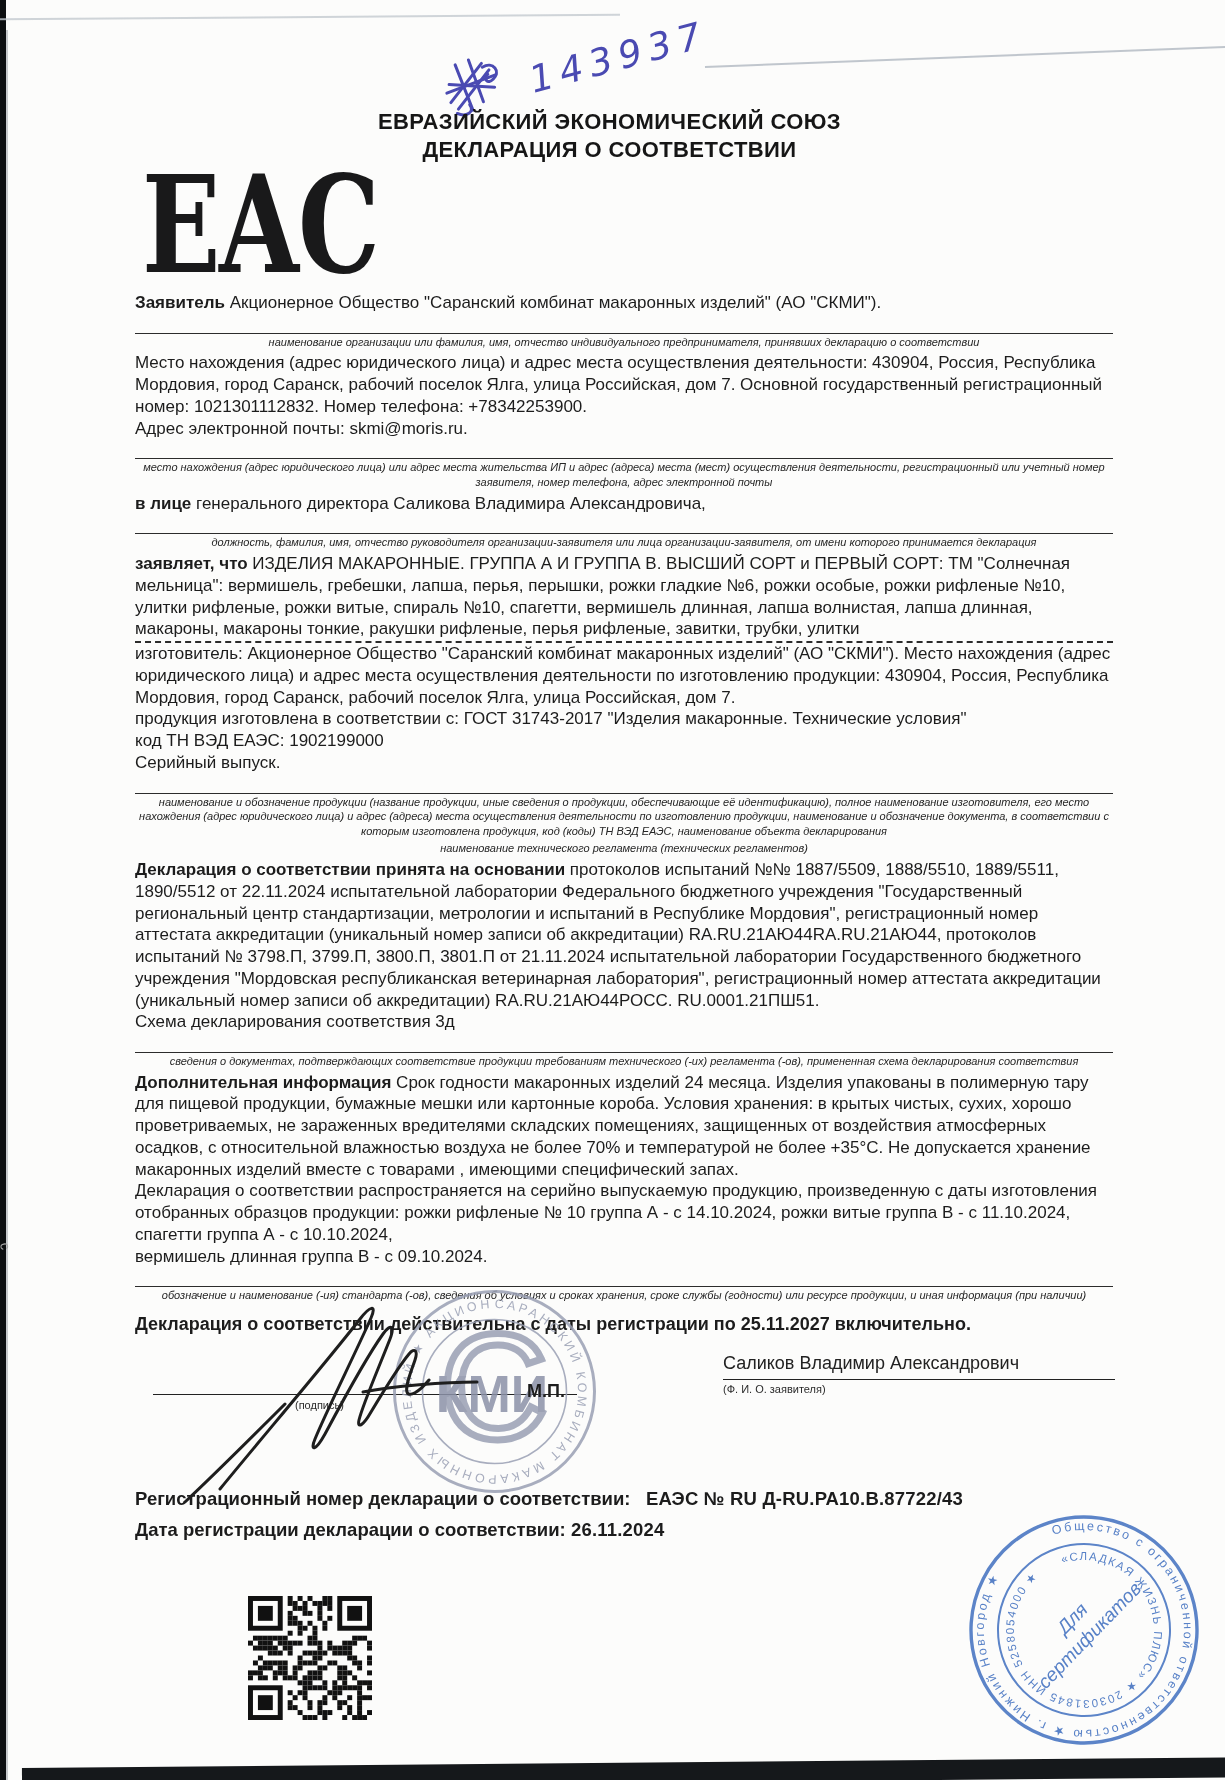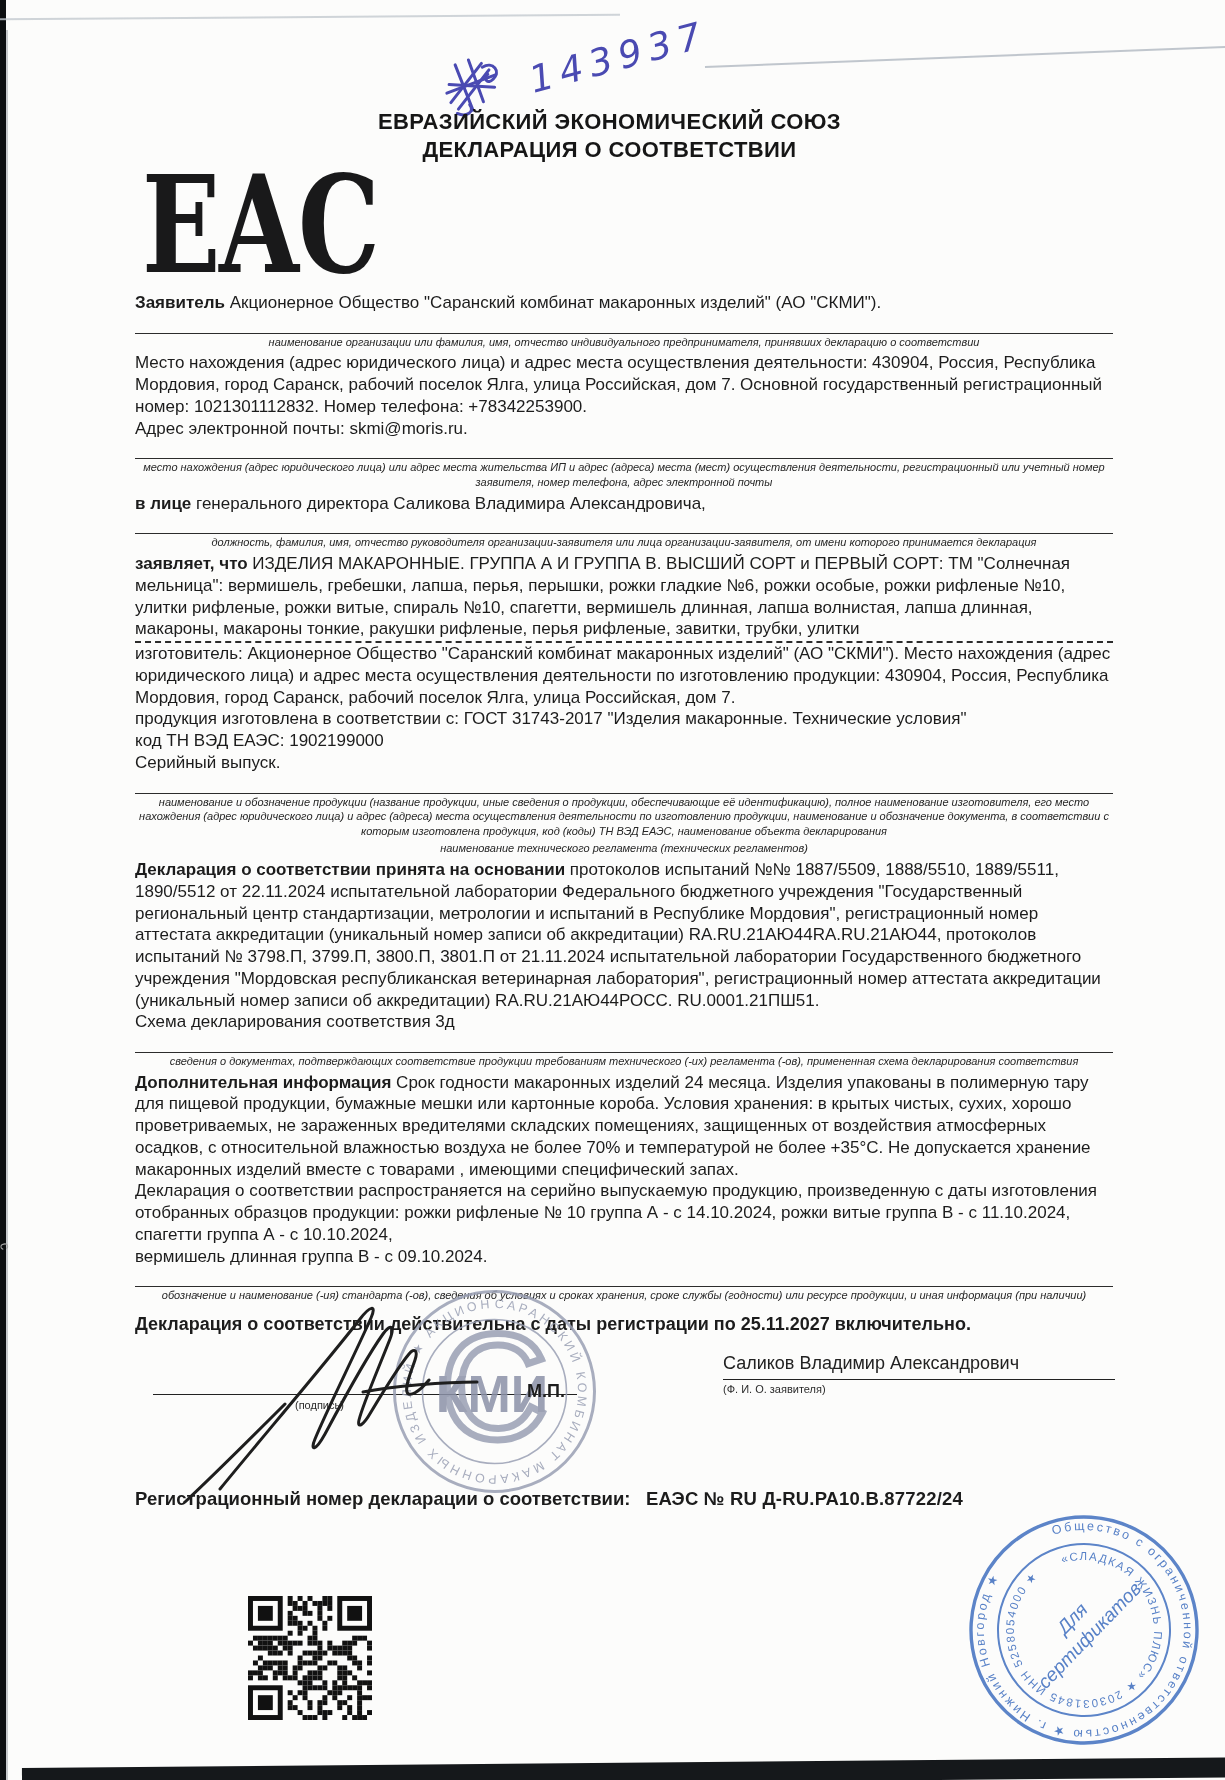--- a/index.html
+++ b/index.html
@@ -139,21 +139,22 @@
       <div class="sig-line-left"></div>
       <div class="sig-caption-left">(подпись)</div>
       <div class="mp">М.П.</div>
       <div class="sig-right">
         <div class="name">Саликов Владимир Александрович</div>
         <div class="fio">(Ф. И. О. заявителя)</div>
       </div>
     </div>
 
     <div class="reg-lines">
-      <div><span>Регистрационный номер декларации о соответствии:</span>&nbsp;&nbsp;&nbsp;<span class="val">ЕАЭС № RU Д-RU.РА10.В.87722/24</span></div>
+      <div><span>Регистрационный номер декларации о соответствии:</span>&nbsp;&nbsp;&nbsp;<span class="val">ЕАЭС № RU Д-RU.РА10.В.87722/43</span></div>
+      <div><span>Дата регистрации декларации о соответствии:</span>&nbsp;<span class="val">26.11.2024</span></div>
     </div>
   </div>
 
   <div class="qr">
     <svg width="124" height="124" viewBox="0 0 100 100">
       <rect width="100" height="100" fill="#fcfcfb"></rect>
       <g fill="#111">
         <g>
           <rect x="0" y="0" width="28" height="28"></rect>
             <rect x="4" y="4" width="20" height="20" fill="#fcfcfb"></rect>

